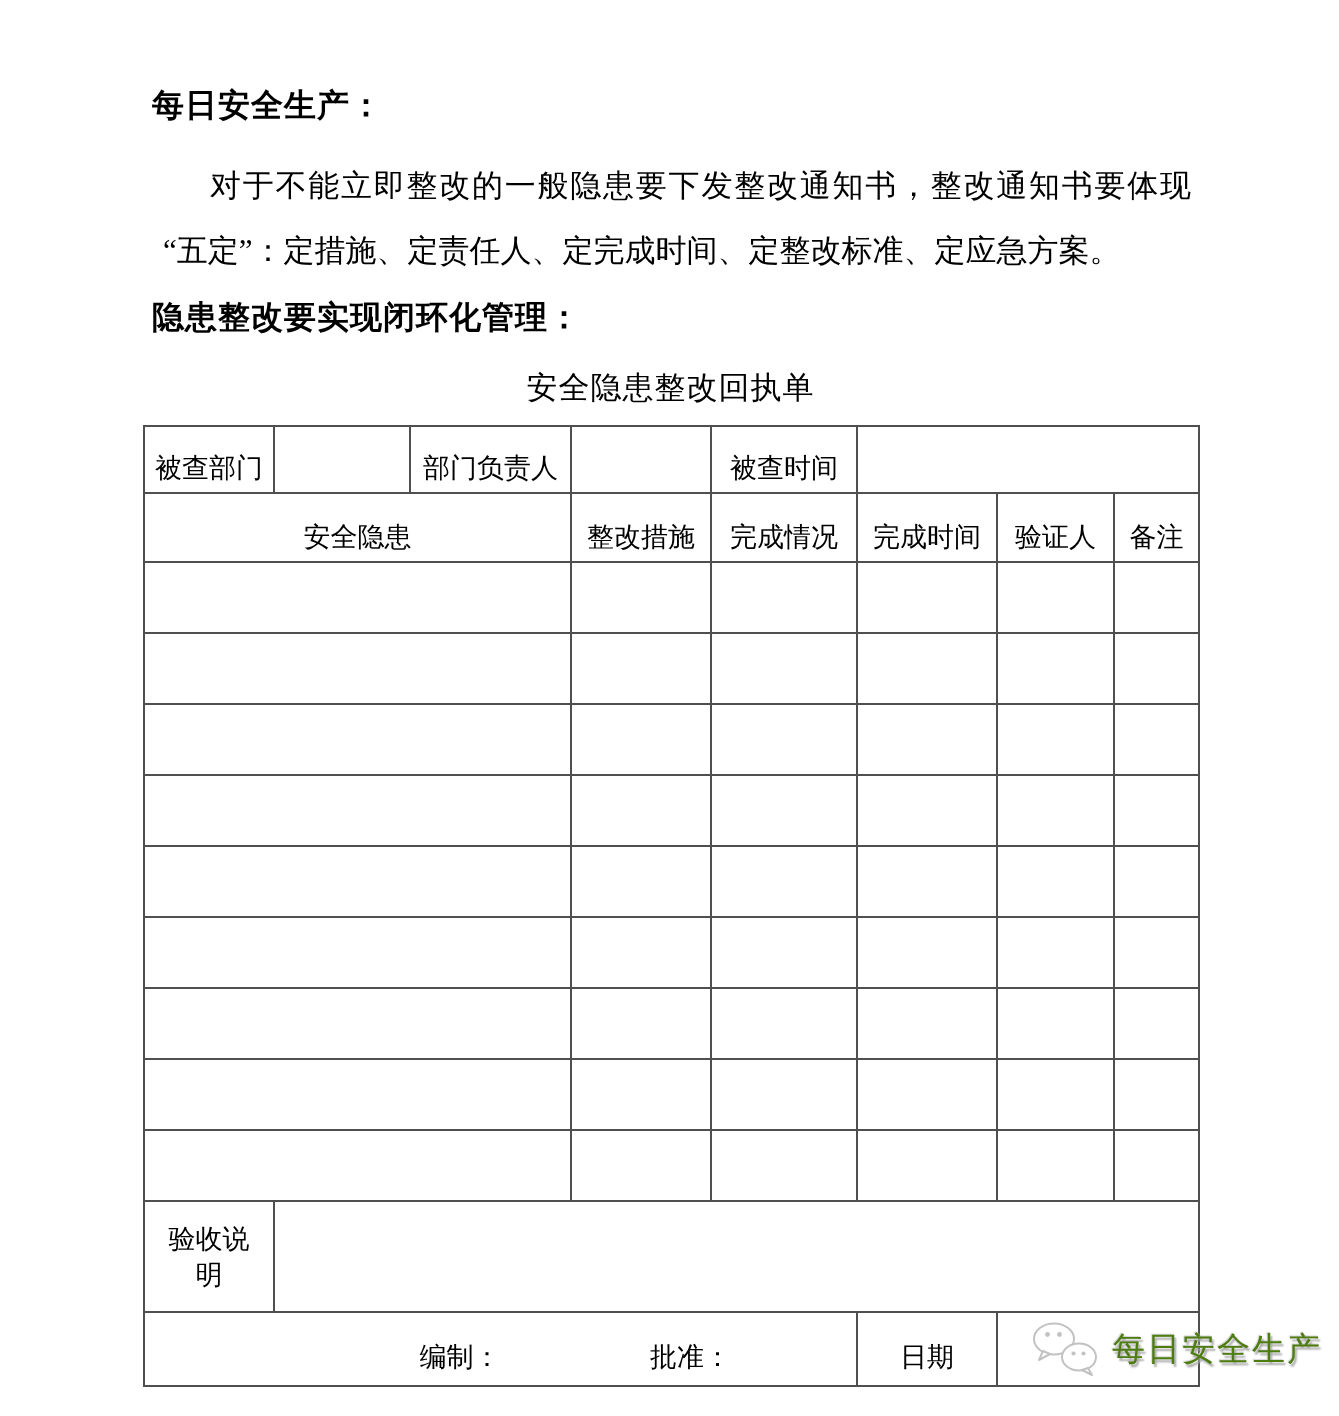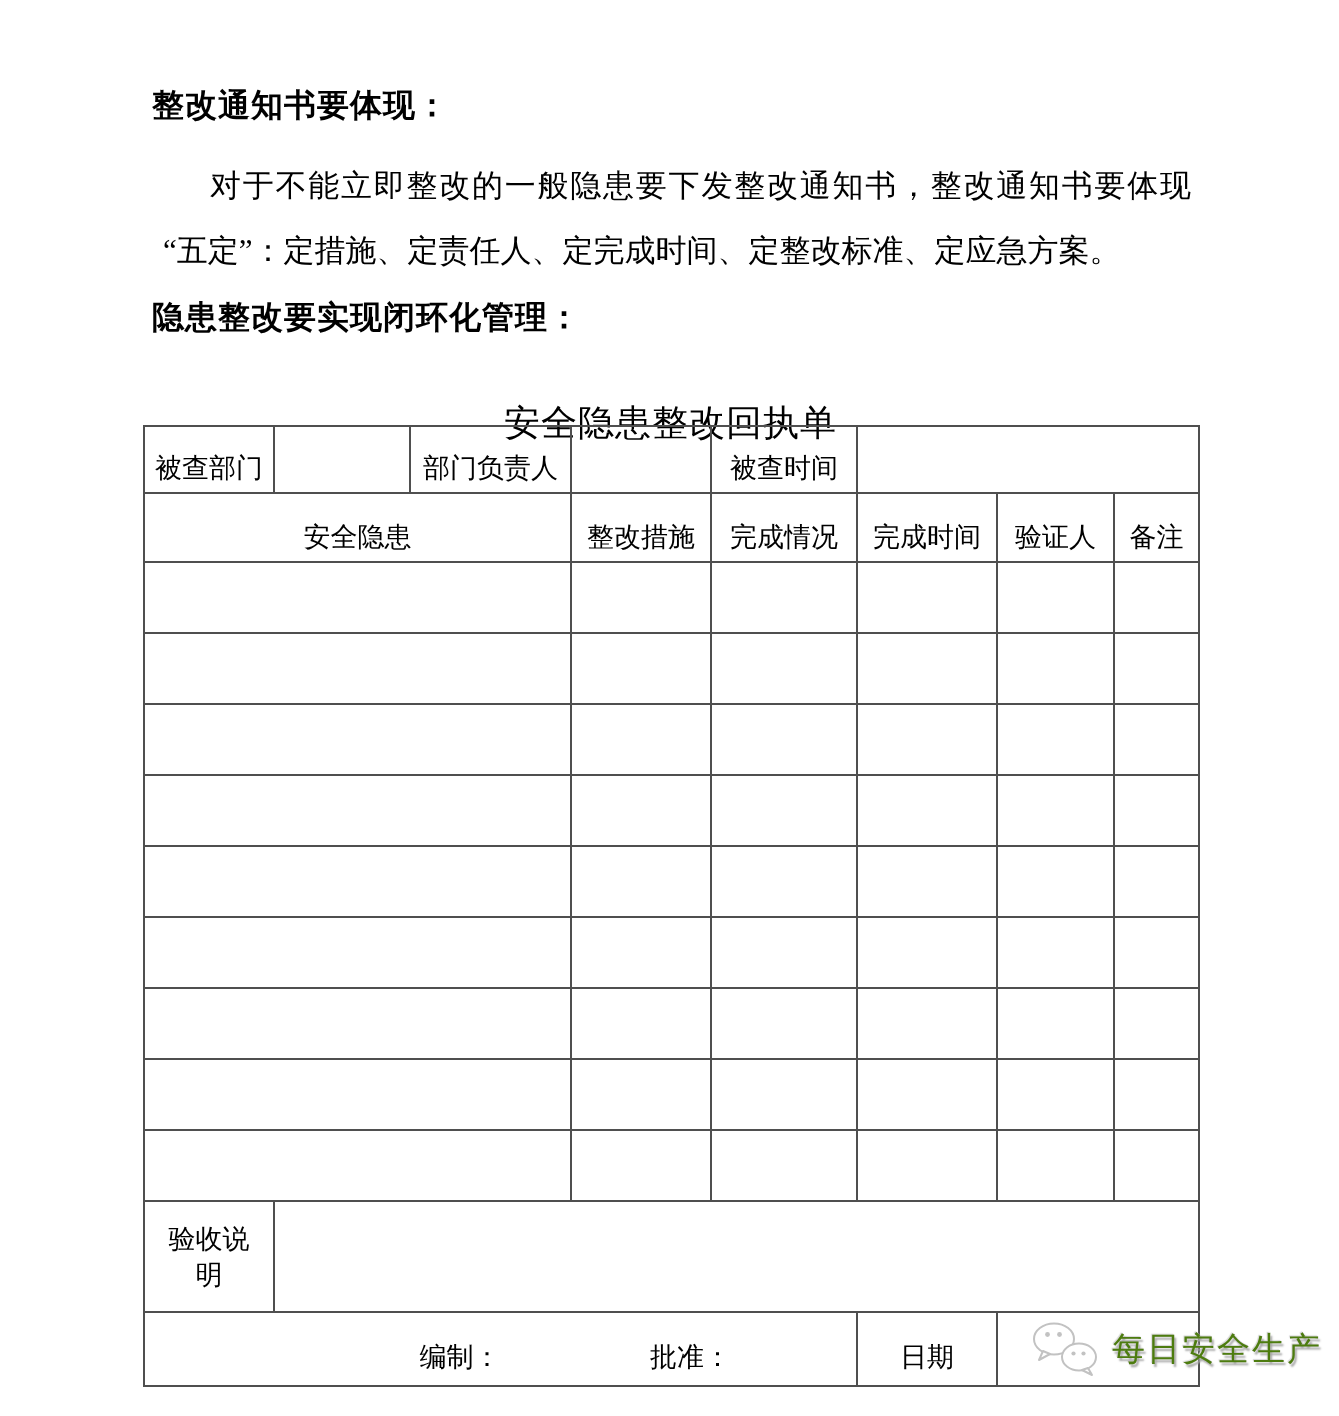--- a/index.html
+++ b/index.html
@@ -35,23 +35,22 @@
     white-space: normal;
     text-align: justify;
     text-align-last: justify;
   }
   #para-line-2 { left: 163px; top: 231px; }
 
   #table-title {
     left: 143px; top: 367px;
     width: 1055px;
     text-align: center;
-    font-size: 36px;
+    font-size: 31px;
     letter-spacing: 1px;
-    margin-top: 32px;
   }
 
   table.form {
     position: absolute;
     left: 143px; top: 425px;
     width: 1055px;
     border-collapse: collapse;
     table-layout: fixed;
   }
   table.form td {
@@ -91,21 +90,21 @@
     letter-spacing: 2px;
     white-space: nowrap;
     color: #4d7c0f;
     text-shadow: 2px 3px 2px #a8a8a8, -1px -1px 1px #d6d6d6, 0 0 1px #bcbcbc;
   }
   #wechat-icon svg { display: block; }
 </style>
 </head>
 <body>
 
-<div class="abs heading" id="heading-1">整改通知书要体现：</div>
+<div class="abs heading" id="heading-1">每日安全生产：</div>
 
 <div class="abs para-line" id="para-line-1">对于不能立即整改的一般隐患要下发整改通知书，整改通知书要体现</div>
 <div class="abs para-line" id="para-line-2">“五定”：定措施、定责任人、定完成时间、定整改标准、定应急方案。</div>
 
 <div class="abs heading" id="heading-2">隐患整改要实现闭环化管理：</div>
 
 <div class="abs" id="table-title">安全隐患整改回执单</div>
 
 <table class="form">
   <colgroup>

